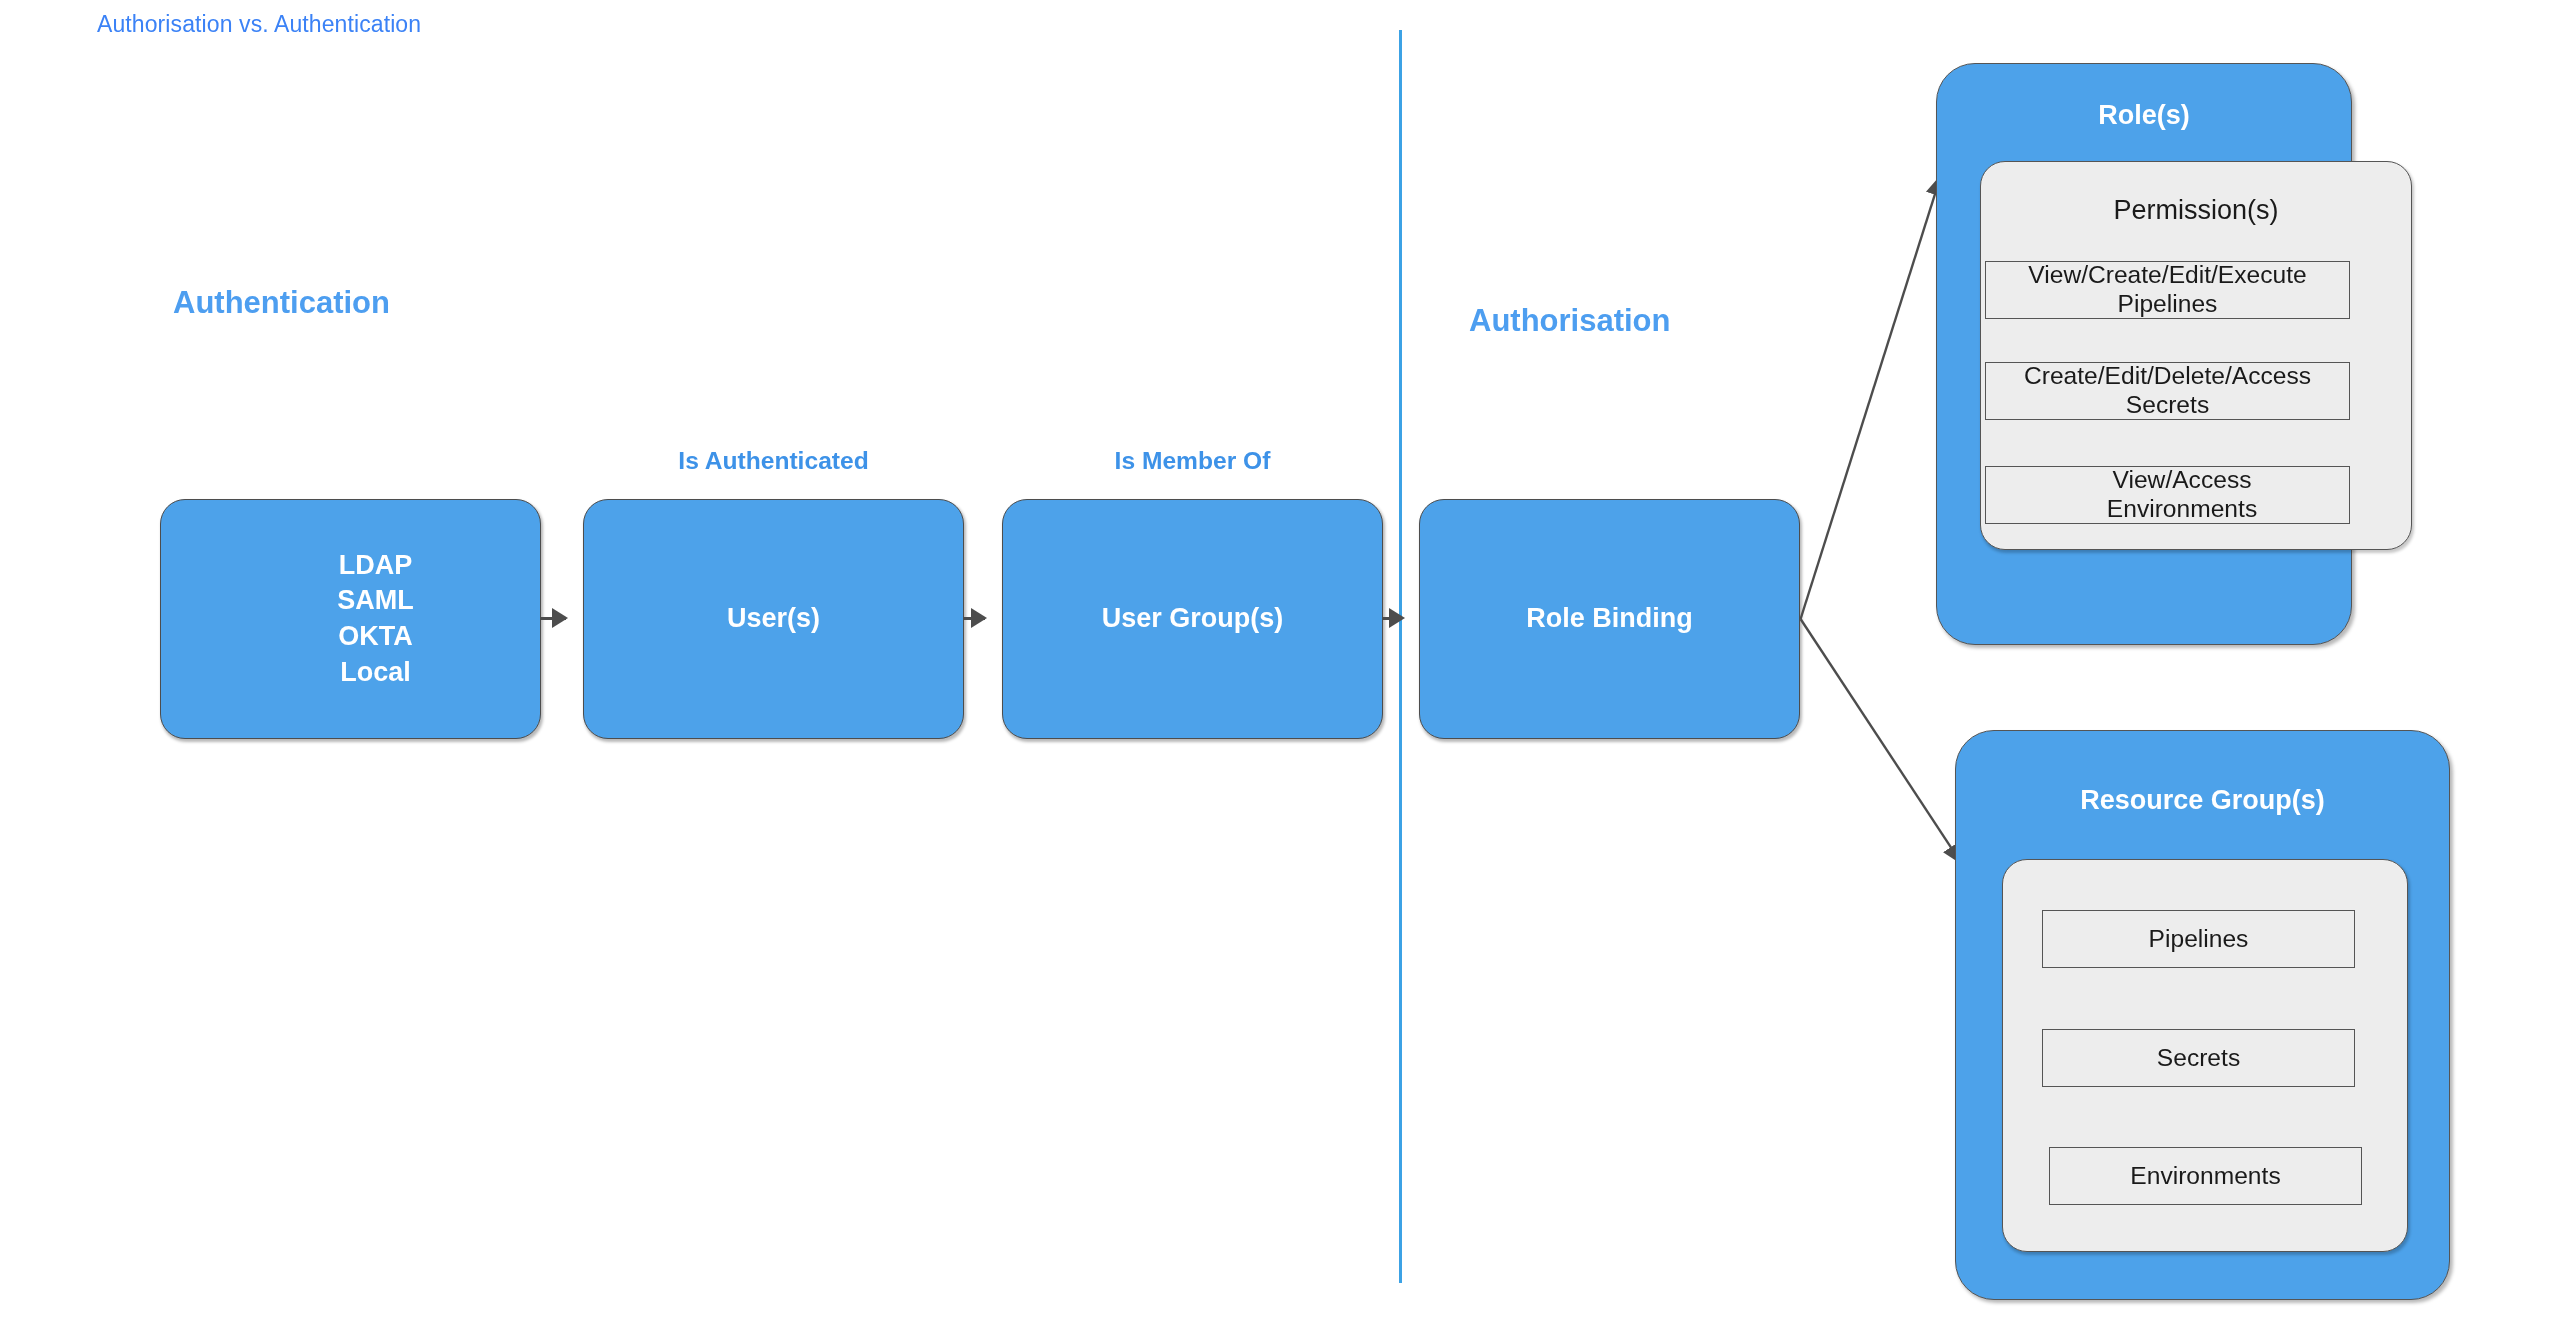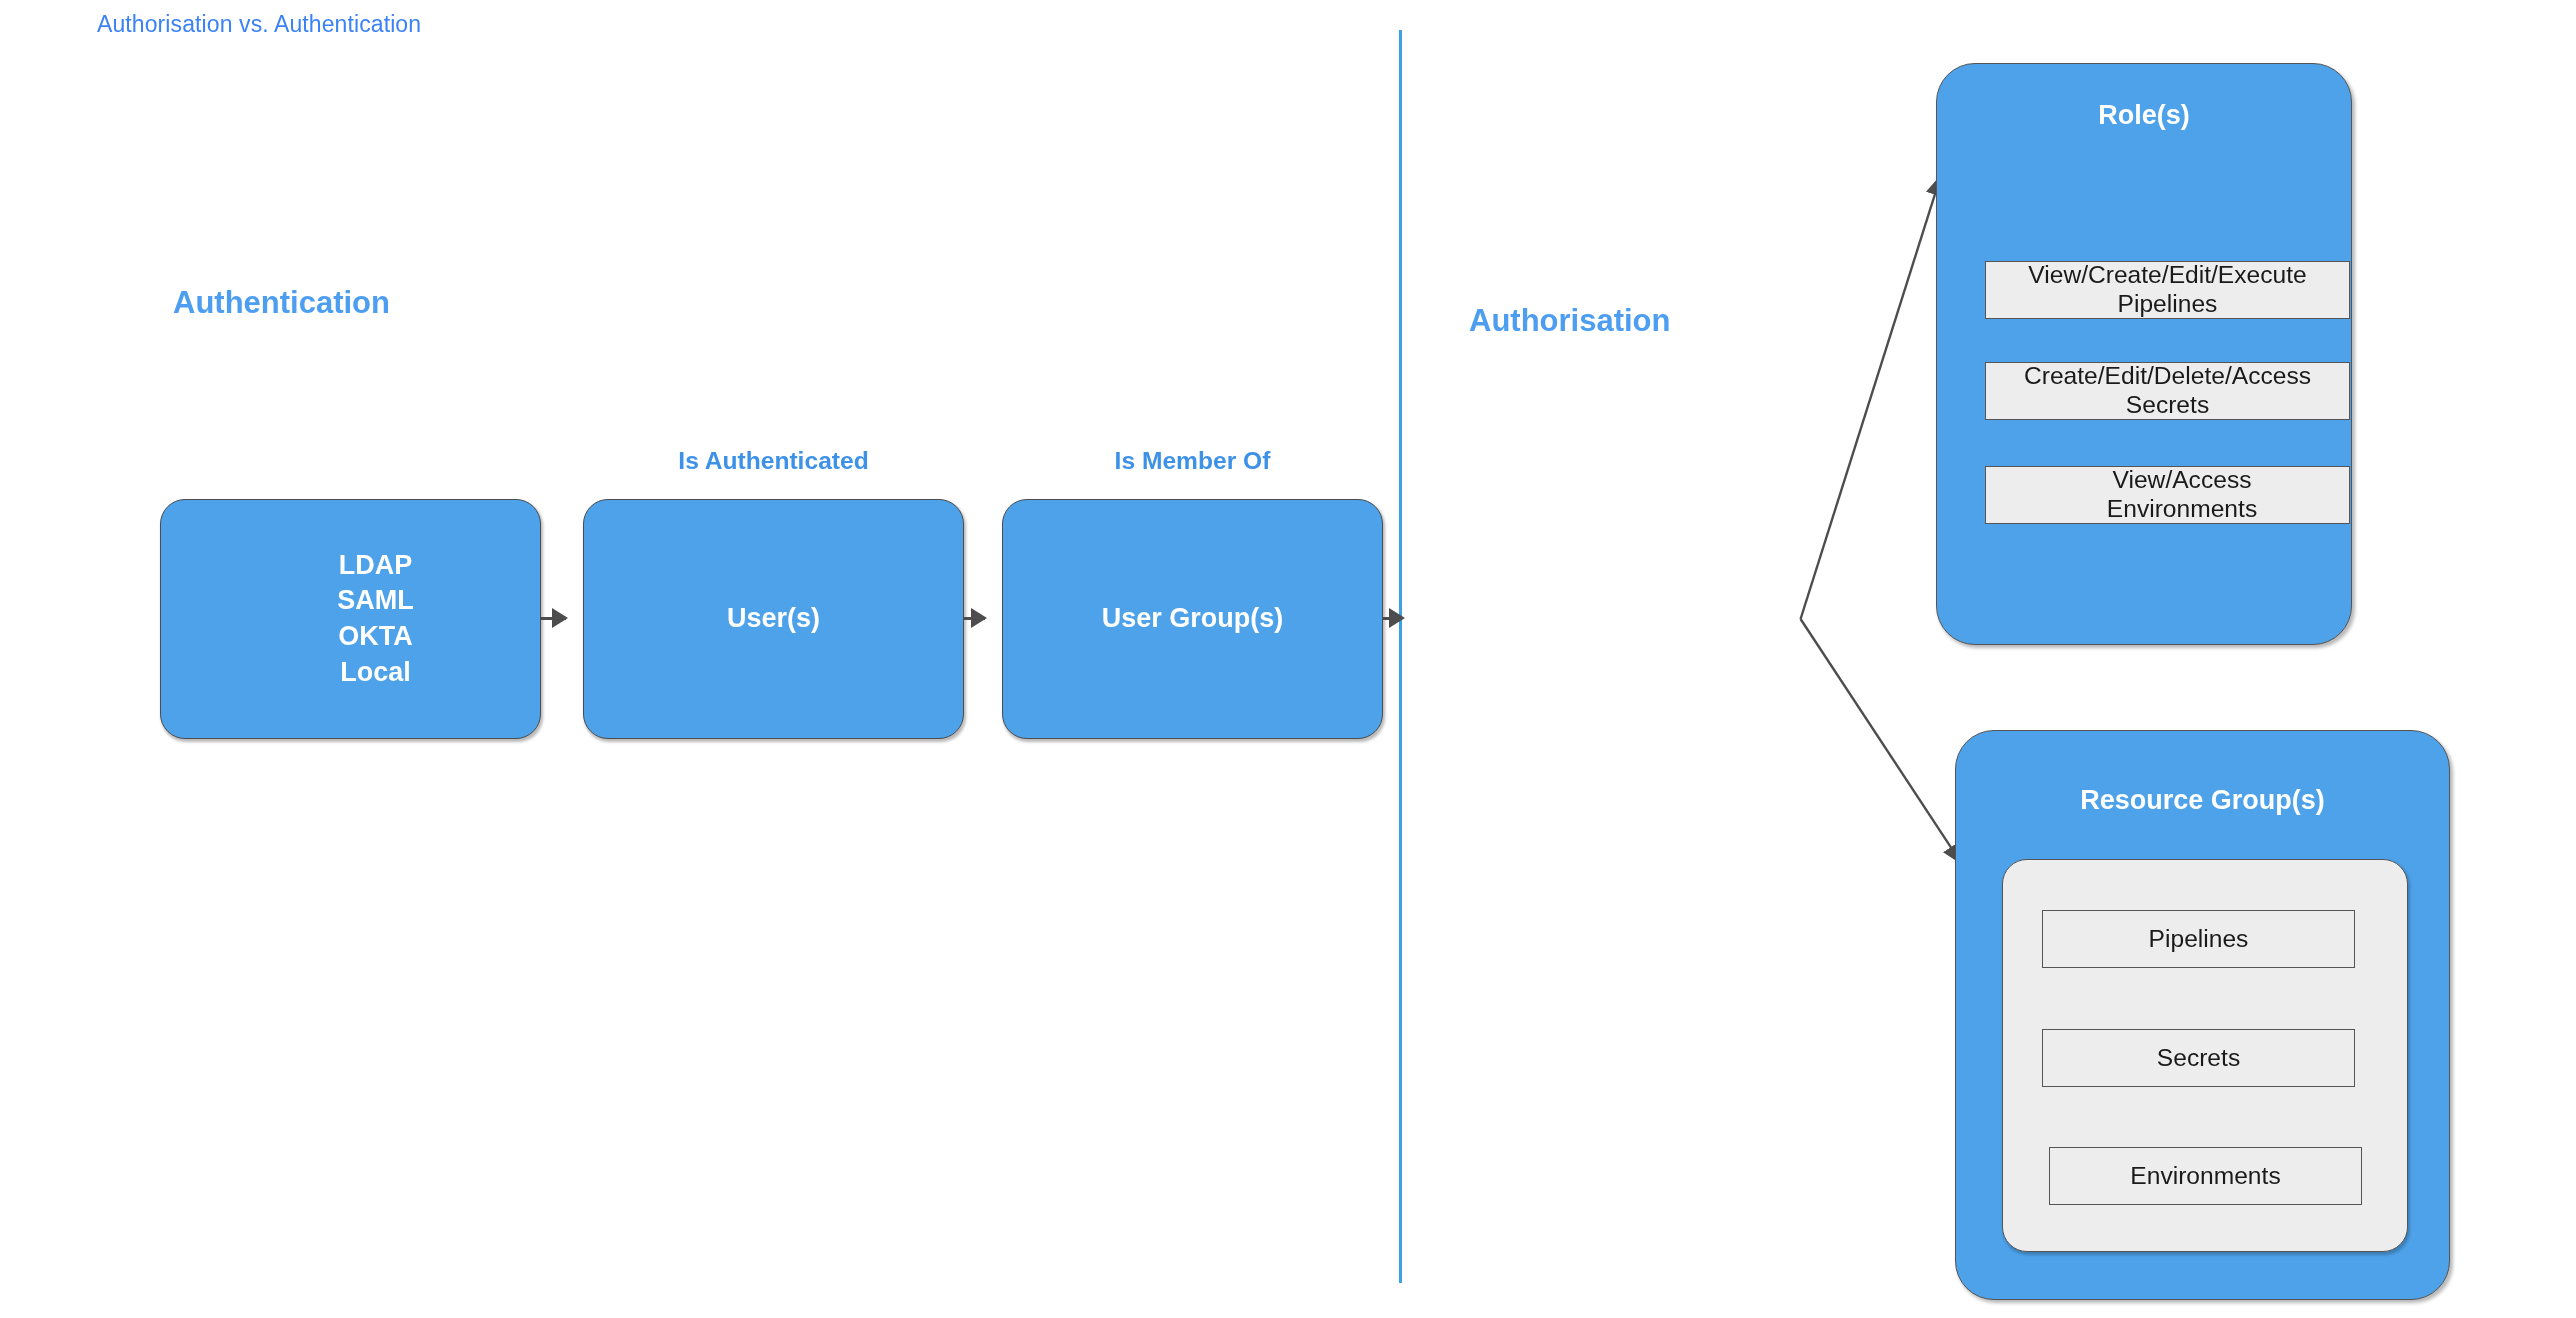--- a/index.html
+++ b/index.html
@@ -213,37 +213,43 @@
   </div>
 
   <div id="box-users" class="flow-box">
     <span class="flow-label">User(s)</span>
   </div>
 
   <div id="box-user-groups" class="flow-box">
     <span class="flow-label">User Group(s)</span>
   </div>
 
+  <div id="box-role-binding" class="flow-box">
+    <span class="flow-label">Role Binding</span>
+  </div>
 
   <div id="connector-1" class="connector"></div>
   <div id="connector-2" class="connector"></div>
   <div id="connector-3" class="connector"></div>
 
   <svg id="branch-arrows" viewBox="0 0 260 1000">
     <defs>
       <marker id="arrowhead" markerWidth="9" markerHeight="9" refX="7" refY="4.5" orient="auto" markerUnits="strokeWidth">
         <path d="M0,0.6 L9,4.5 L0,8.4 z" fill="#4d4d4d"></path>
       </marker>
     </defs>
     <line x1="18" y1="651" x2="205" y2="60" stroke="#4d4d4d" stroke-width="3.2" marker-end="url(#arrowhead)"></line>
     <line x1="18" y1="651" x2="232" y2="976" stroke="#4d4d4d" stroke-width="3.2" marker-end="url(#arrowhead)"></line>
   </svg>
 
   <div id="group-roles" class="group-container">
     <div class="group-title">Role(s)</div>
+    <div id="panel-permissions" class="inner-panel">
+      <div class="panel-title">Permission(s)</div>
+    </div>
   </div>
   <div id="perm-0" class="item-box">View/Create/Edit/Execute
 Pipelines</div>
   <div id="perm-1" class="item-box">Create/Edit/Delete/Access
 Secrets</div>
   <div id="perm-2" class="item-box">View/Access
 Environments</div>
 
   <div id="group-resources" class="group-container">
     <div class="group-title">Resource Group(s)</div>

